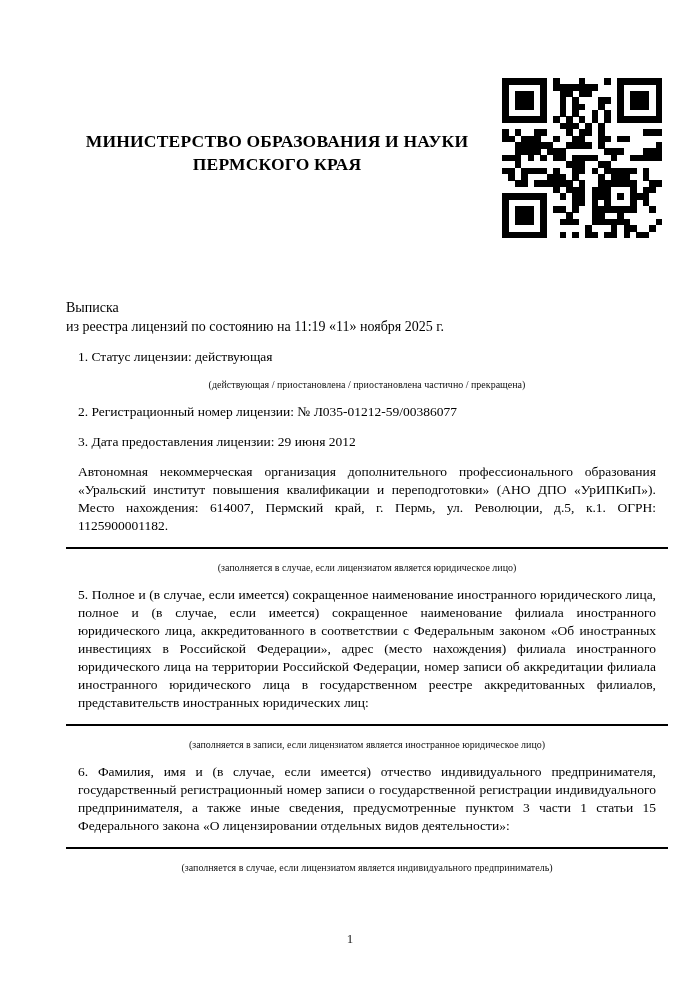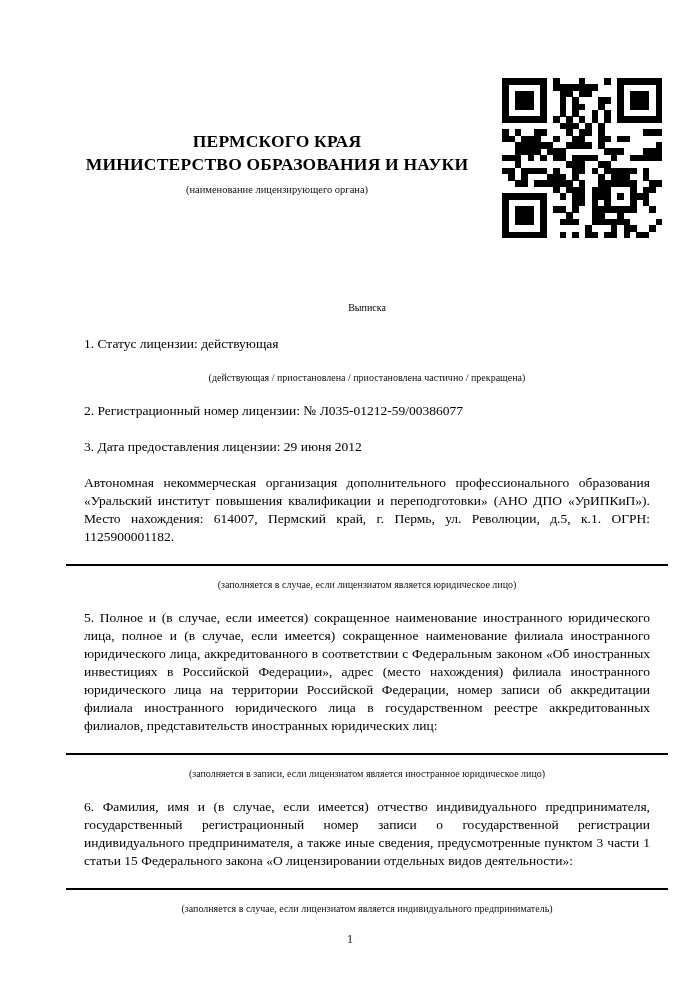--- a/index.html
+++ b/index.html
@@ -25,22 +25,22 @@
   }
   
   .qr{
     position:absolute;left:502px;top:78px;width:160px;height:160px;
   }
   
   .content{
     position:absolute;left:66px;top:298px;width:602px;
     font-size:13.5px;line-height:18px;
   }
-  .doc-title{text-align:center;font-size:10px;line-height:19px;}
-  p.item{margin:18px;padding:0;}
+  .doc-title{font-size:14px;line-height:19px;}
+  p.item{margin:12px;padding:0;}
   p.just{text-align:justify;}
   .note{
     text-align:center;font-size:10px;line-height:13px;margin-top:12px;color:#111;
   }
   .note-tight{margin-top:3px;}
   .rule{height:0;border-top:2px solid #000;}
   .mt30{margin-top:30px;}
   .mt24{margin-top:24px;}
   .mt18{margin-top:18px;}
   .mt15{margin-top:15px;}
@@ -52,24 +52,23 @@
     text-align:center;font-size:13px;color:#222;
   }
 </style>
 </head>
 <body>
 
 <div class="page">
 
   <div class="ministry">
     <div class="ministry-title">
+      <div>МИНИСТЕРСТВО ОБРАЗОВАНИЯ И НАУКИ</div>
       <div>ПЕРМСКОГО КРАЯ</div>
-      <div>МИНИСТЕРСТВО ОБРАЗОВАНИЯ И НАУКИ</div>
     </div>
-    <div class="ministry-note">(наименование лицензирующего органа)</div>
   </div>
 
   <div class="qr" id="qr"><svg width="160" height="160" viewBox="0 0 160 160" fill="#000" shape-rendering="crispEdges">
         <rect x="0" y="0" width="6.550000000000001" height="6.550000000000001"></rect>
         <rect x="6.4" y="0" width="6.550000000000001" height="6.550000000000001"></rect>
         <rect x="12.8" y="0" width="6.550000000000001" height="6.550000000000001"></rect>
         <rect x="19.200000000000003" y="0" width="6.550000000000001" height="6.550000000000001"></rect>
         <rect x="25.6" y="0" width="6.550000000000001" height="6.550000000000001"></rect>
         <rect x="32" y="0" width="6.550000000000001" height="6.550000000000001"></rect>
         <rect x="38.400000000000006" y="0" width="6.550000000000001" height="6.550000000000001"></rect>
@@ -380,20 +379,21 @@
         <rect x="108.80000000000001" y="153.60000000000002" width="6.550000000000001" height="6.550000000000001"></rect>
         <rect x="121.60000000000001" y="153.60000000000002" width="6.550000000000001" height="6.550000000000001"></rect>
         <rect x="134.4" y="153.60000000000002" width="6.550000000000001" height="6.550000000000001"></rect>
         <rect x="140.8" y="153.60000000000002" width="6.550000000000001" height="6.550000000000001"></rect>
       </svg></div>
 
   <div class="content">
 
     <div class="doc-title">
       <div>Выписка</div>
+      <div>из реестра лицензий по состоянию на 11:19 «11» ноября 2025 г.</div>
     </div>
 
     <p class="item mt30">1. Статус лицензии: действующая</p>
     <div class="note note-tight">(действующая / приостановлена / приостановлена частично / прекращена)</div>
 
     <p class="item mt18">2. Регистрационный номер лицензии: № Л035-01212-59/00386077</p>
 
     <p class="item mt15">3. Дата предоставления лицензии: 29 июня 2012</p>
 
     <p class="item just">Автономная некоммерческая организация дополнительного профессионального образования «Уральский институт повышения квалификации и переподготовки» (АНО ДПО «УрИПКиП»). Место нахождения: 614007, Пермский край, г. Пермь, ул. Революции, д.5, к.1. ОГРН: 1125900001182.</p>

